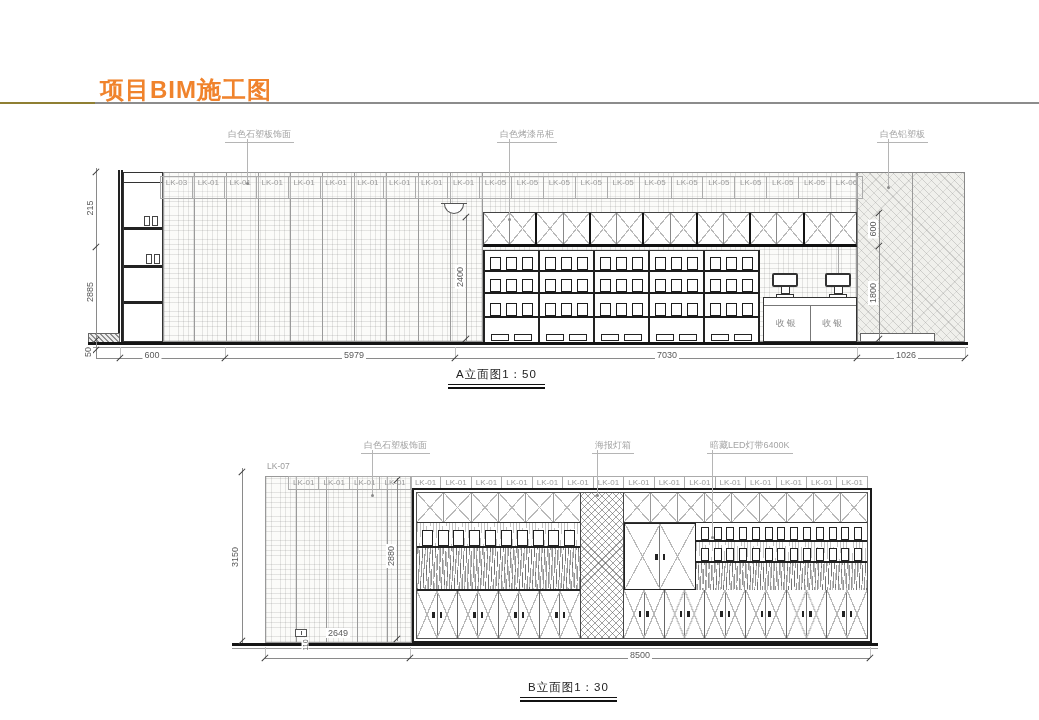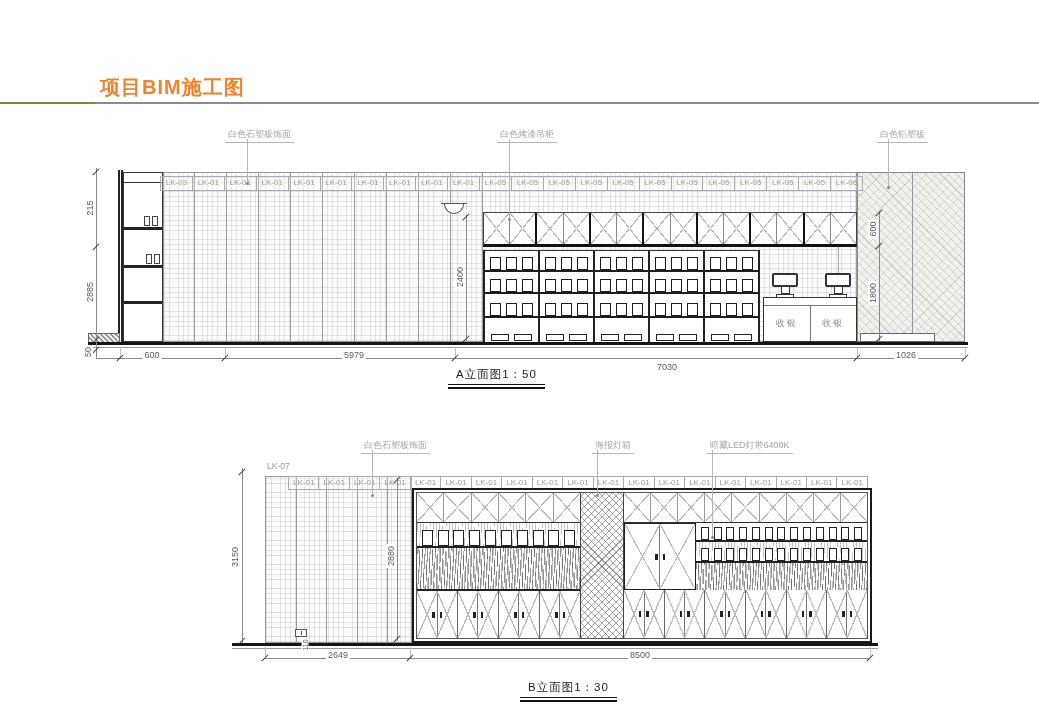--- a/index.html
+++ b/index.html
@@ -2,21 +2,21 @@
 <html><head>
 <meta charset="utf-8">
 <style>
   *{box-sizing:border-box;margin:0;padding:0}
   html,body{background:#e9e9e9}
   .page{position:relative;width:1039px;height:720px;background:#ffffff;overflow:hidden;
         font-family:"Liberation Sans","DejaVu Sans",sans-serif}
   .abs{position:absolute}
 
   
-  .title{position:absolute;left:100px;top:74px;font-size:20px;font-weight:bold;color:#f0832c;letter-spacing:1px}
+  .title{position:absolute;left:100px;top:74px;font-size:24px;font-weight:bold;color:#f0832c;letter-spacing:1px}
   .rule{position:absolute;left:0;top:102px;width:1039px;height:2px;background:#8c8c8c}
   .rule-accent{position:absolute;left:0;top:102px;width:95px;height:2px;background:#8f7f33}
 
   
   .ghatch{background-color:#fbfbf9;background-image:
     repeating-linear-gradient(0deg,rgba(110,110,110,.17) 0 .8px,transparent .8px 4.8px),
     repeating-linear-gradient(90deg,rgba(110,110,110,.17) 0 .8px,transparent .8px 4.8px)}
   .jointsA{background-image:repeating-linear-gradient(90deg,transparent 0 31px,#9a9a9a 31px 32px)}
   .jointsB{background-image:repeating-linear-gradient(90deg,transparent 0 29.5px,#9a9a9a 29.5px 30.5px)}
   .dhatch{background-color:#f0f0ec;background-image:
@@ -145,21 +145,21 @@
     <div style="position:absolute;left:0;top:54px;width:100%;height:3px;background:#222"></div>
     <div style="position:absolute;left:0;top:92px;width:100%;height:3px;background:#222"></div>
     <div style="position:absolute;left:0;top:128px;width:100%;height:3px;background:#222"></div>
     <div style="position:absolute;left:20px;top:43px;width:6px;height:10px;border:1px solid #444;background:#fff"></div>
     <div style="position:absolute;left:28px;top:43px;width:6px;height:10px;border:1px solid #444;background:#fff"></div>
     <div style="position:absolute;left:22px;top:81px;width:6px;height:10px;border:1px solid #444;background:#fff"></div>
     <div style="position:absolute;left:30px;top:81px;width:6px;height:10px;border:1px solid #444;background:#fff"></div>
   </div>
   <div class="abs slabhatch" style="left:88px;top:333px;width:32px;height:11px;border:1px solid #666"></div>
 
-  <div class="abs lkrow" style="left:160px;top:176px;width:703px;height:15px">
+  <div class="abs lkrow" style="left:160px;top:176px;width:703px;height:23px">
       <div>LK-03</div>
       <div>LK-01</div>
       <div>LK-01</div>
       <div>LK-01</div>
       <div>LK-01</div>
       <div>LK-01</div>
       <div>LK-01</div>
       <div>LK-01</div>
       <div>LK-01</div>
       <div>LK-01</div>
@@ -366,21 +366,21 @@
   <div class="ext" style="left:857px;top:347px;width:1px;height:11px"></div>
   <div class="ext" style="left:965px;top:347px;width:1px;height:11px"></div>
   <div class="dline" style="left:96px;top:358px;width:869px;height:1px"></div>
   <div class="tk" style="left:120px;top:358px"></div>
   <div class="tk" style="left:225px;top:358px"></div>
   <div class="tk" style="left:455px;top:358px"></div>
   <div class="tk" style="left:857px;top:358px"></div>
   <div class="tk" style="left:965px;top:358px"></div>
   <div class="dimh" style="left:152px;top:350px">600</div>
   <div class="dimh" style="left:354px;top:350px">5979</div>
-  <div class="dimh" style="left:667px;top:362px">7030</div>
+  <div class="dimh" style="left:667px;top:350px">7030</div>
   <div class="dimh" style="left:906px;top:350px">1026</div>
 
   <div class="cap" style="left:448px;top:364px">
     <div class="t">A立面图1：50</div>
     <div class="bar"></div>
   </div>
 
   <div class="abs ghatch" style="left:265px;top:476px;width:147px;height:167px;border:1px solid #999">
     <div class="jointsB" style="position:absolute;inset:0"></div>
   </div>
@@ -536,21 +536,21 @@
 
   <div class="dimv small" style="left:305px;top:645px">110</div>
 
   <div class="ext" style="left:265px;top:647px;width:1px;height:11px"></div>
   <div class="ext" style="left:410px;top:647px;width:1px;height:11px"></div>
   <div class="ext" style="left:870px;top:647px;width:1px;height:11px"></div>
   <div class="dline" style="left:265px;top:658px;width:605px;height:1px"></div>
   <div class="tk" style="left:265px;top:658px"></div>
   <div class="tk" style="left:410px;top:658px"></div>
   <div class="tk" style="left:870px;top:658px"></div>
-  <div class="dimh" style="left:338px;top:650px">2649</div>
+  <div class="dimh" style="left:338px;top:628px">2649</div>
   <div class="dimh" style="left:640px;top:650px">8500</div>
 
   <div class="cap" style="left:520px;top:677px">
     <div class="t">B立面图1：30</div>
     <div class="bar"></div>
   </div>
 
 </div>
 
 </body></html>

